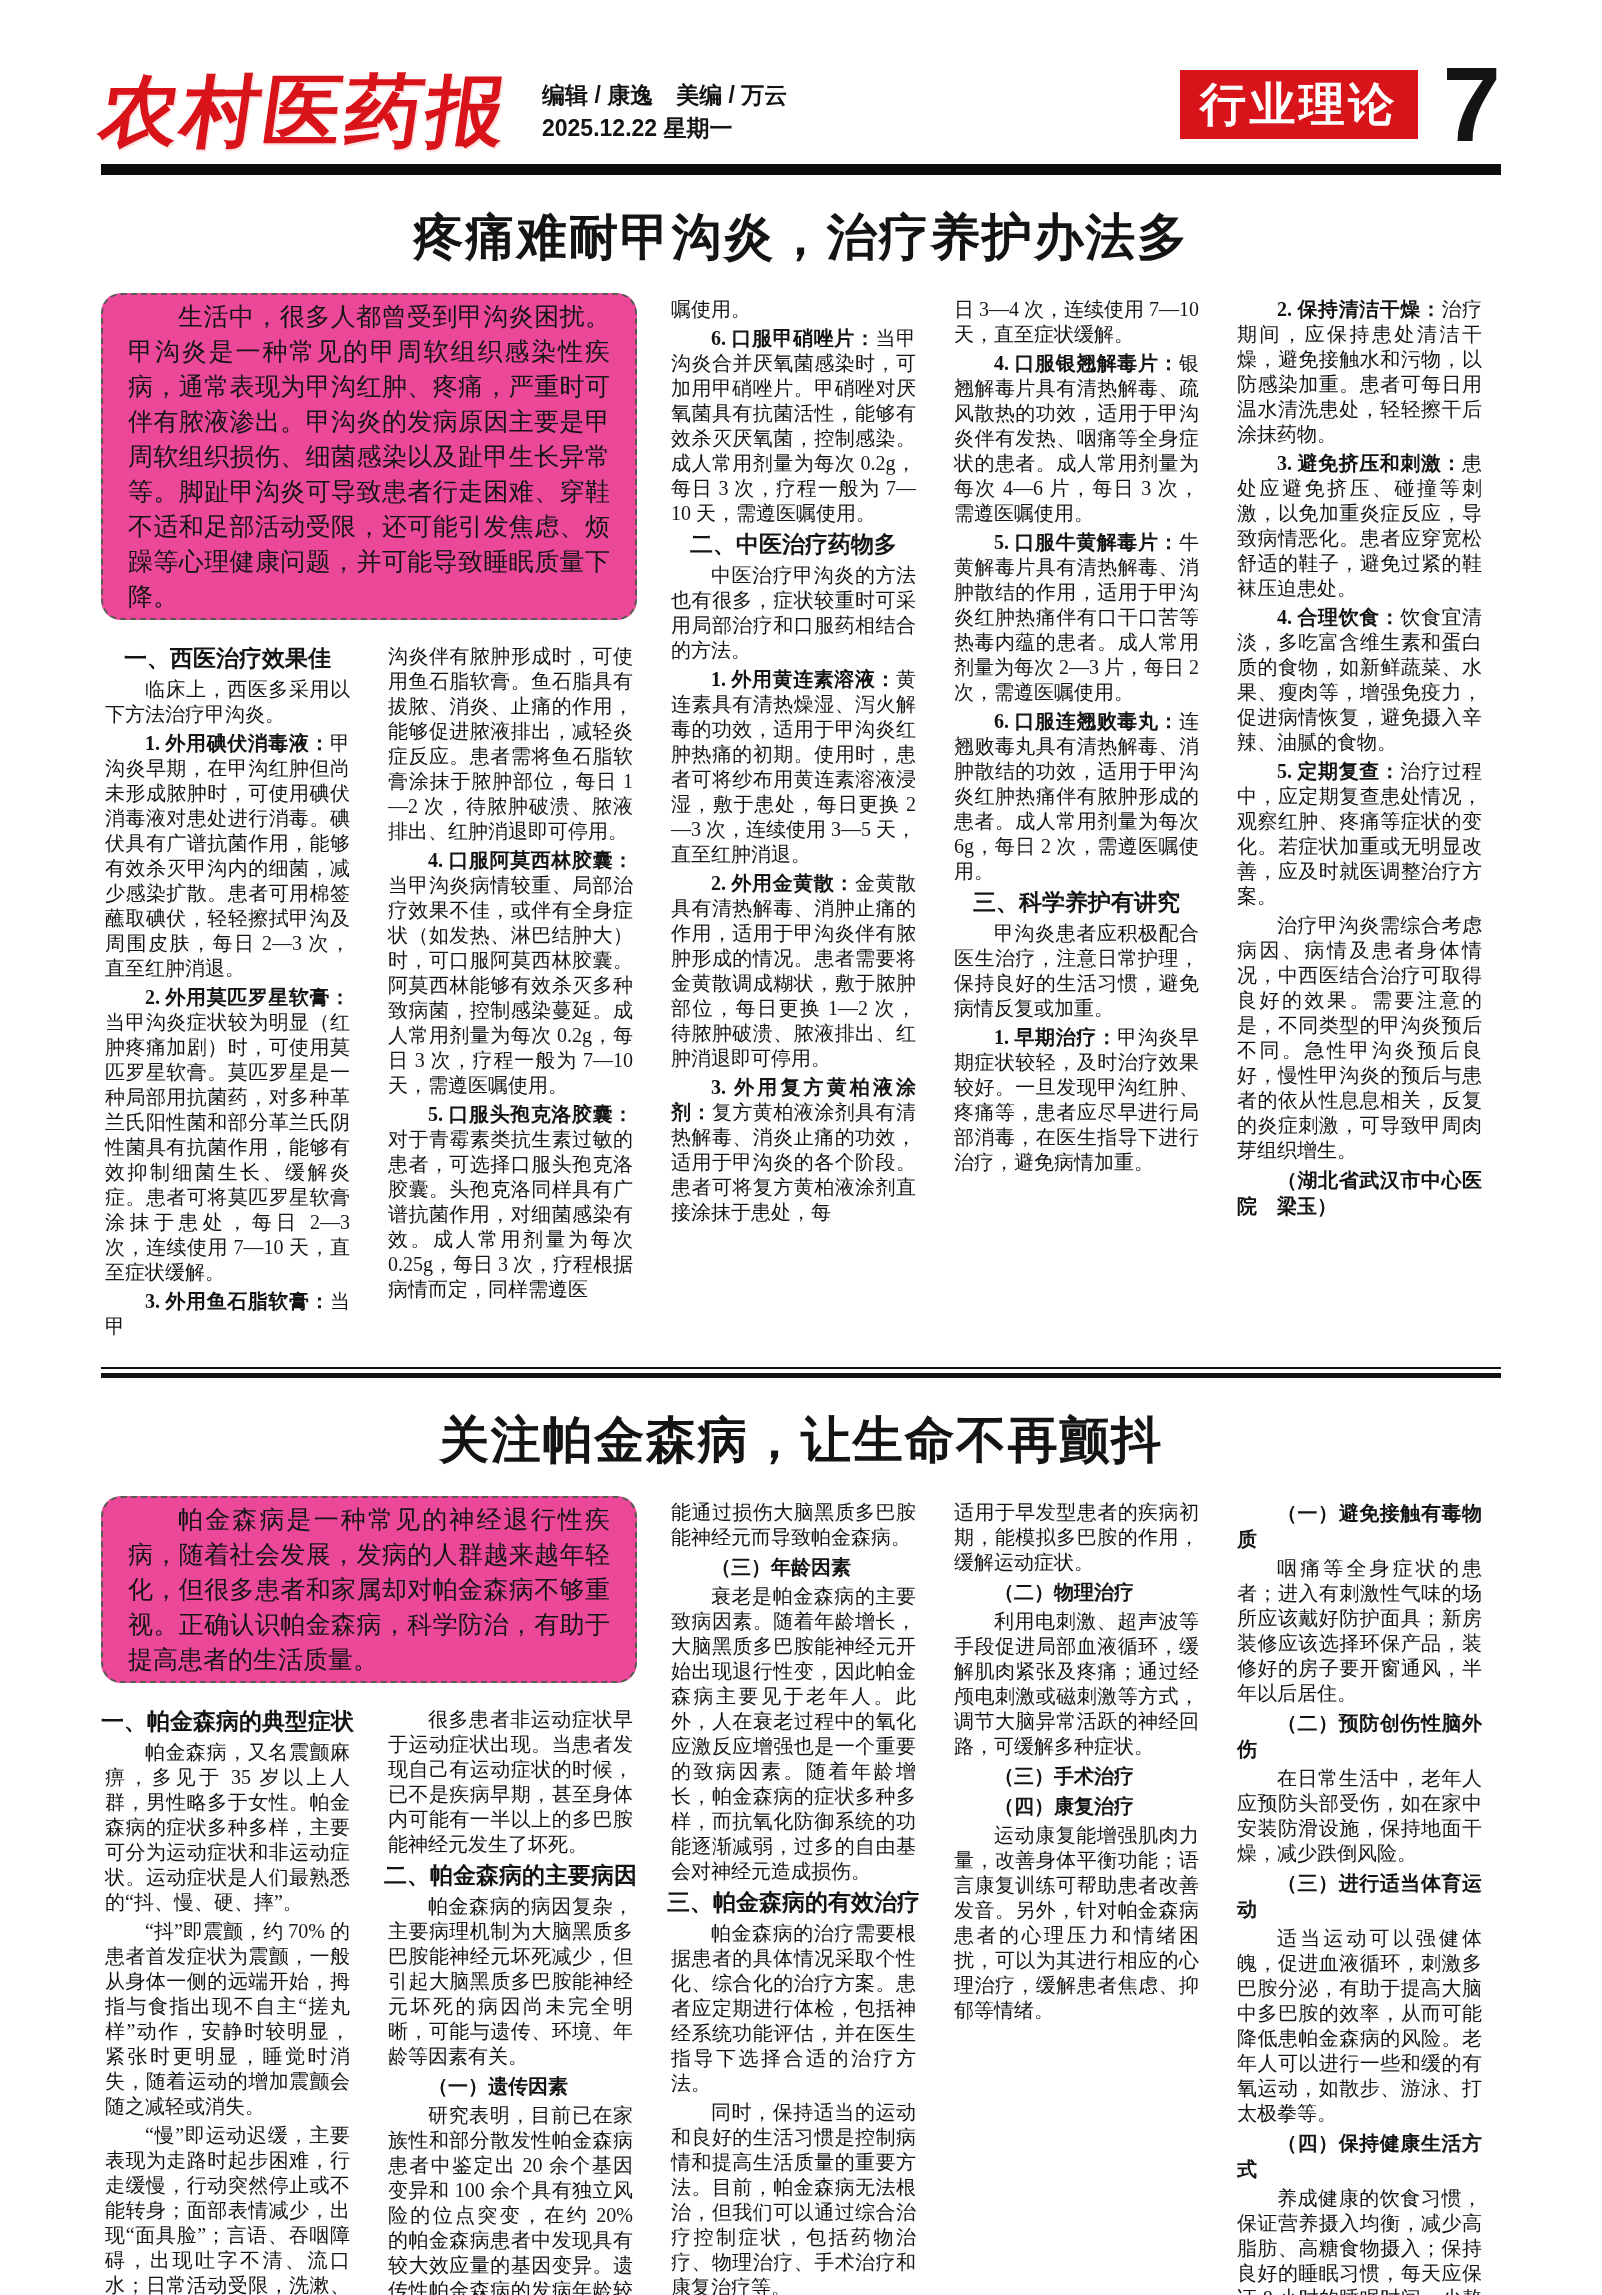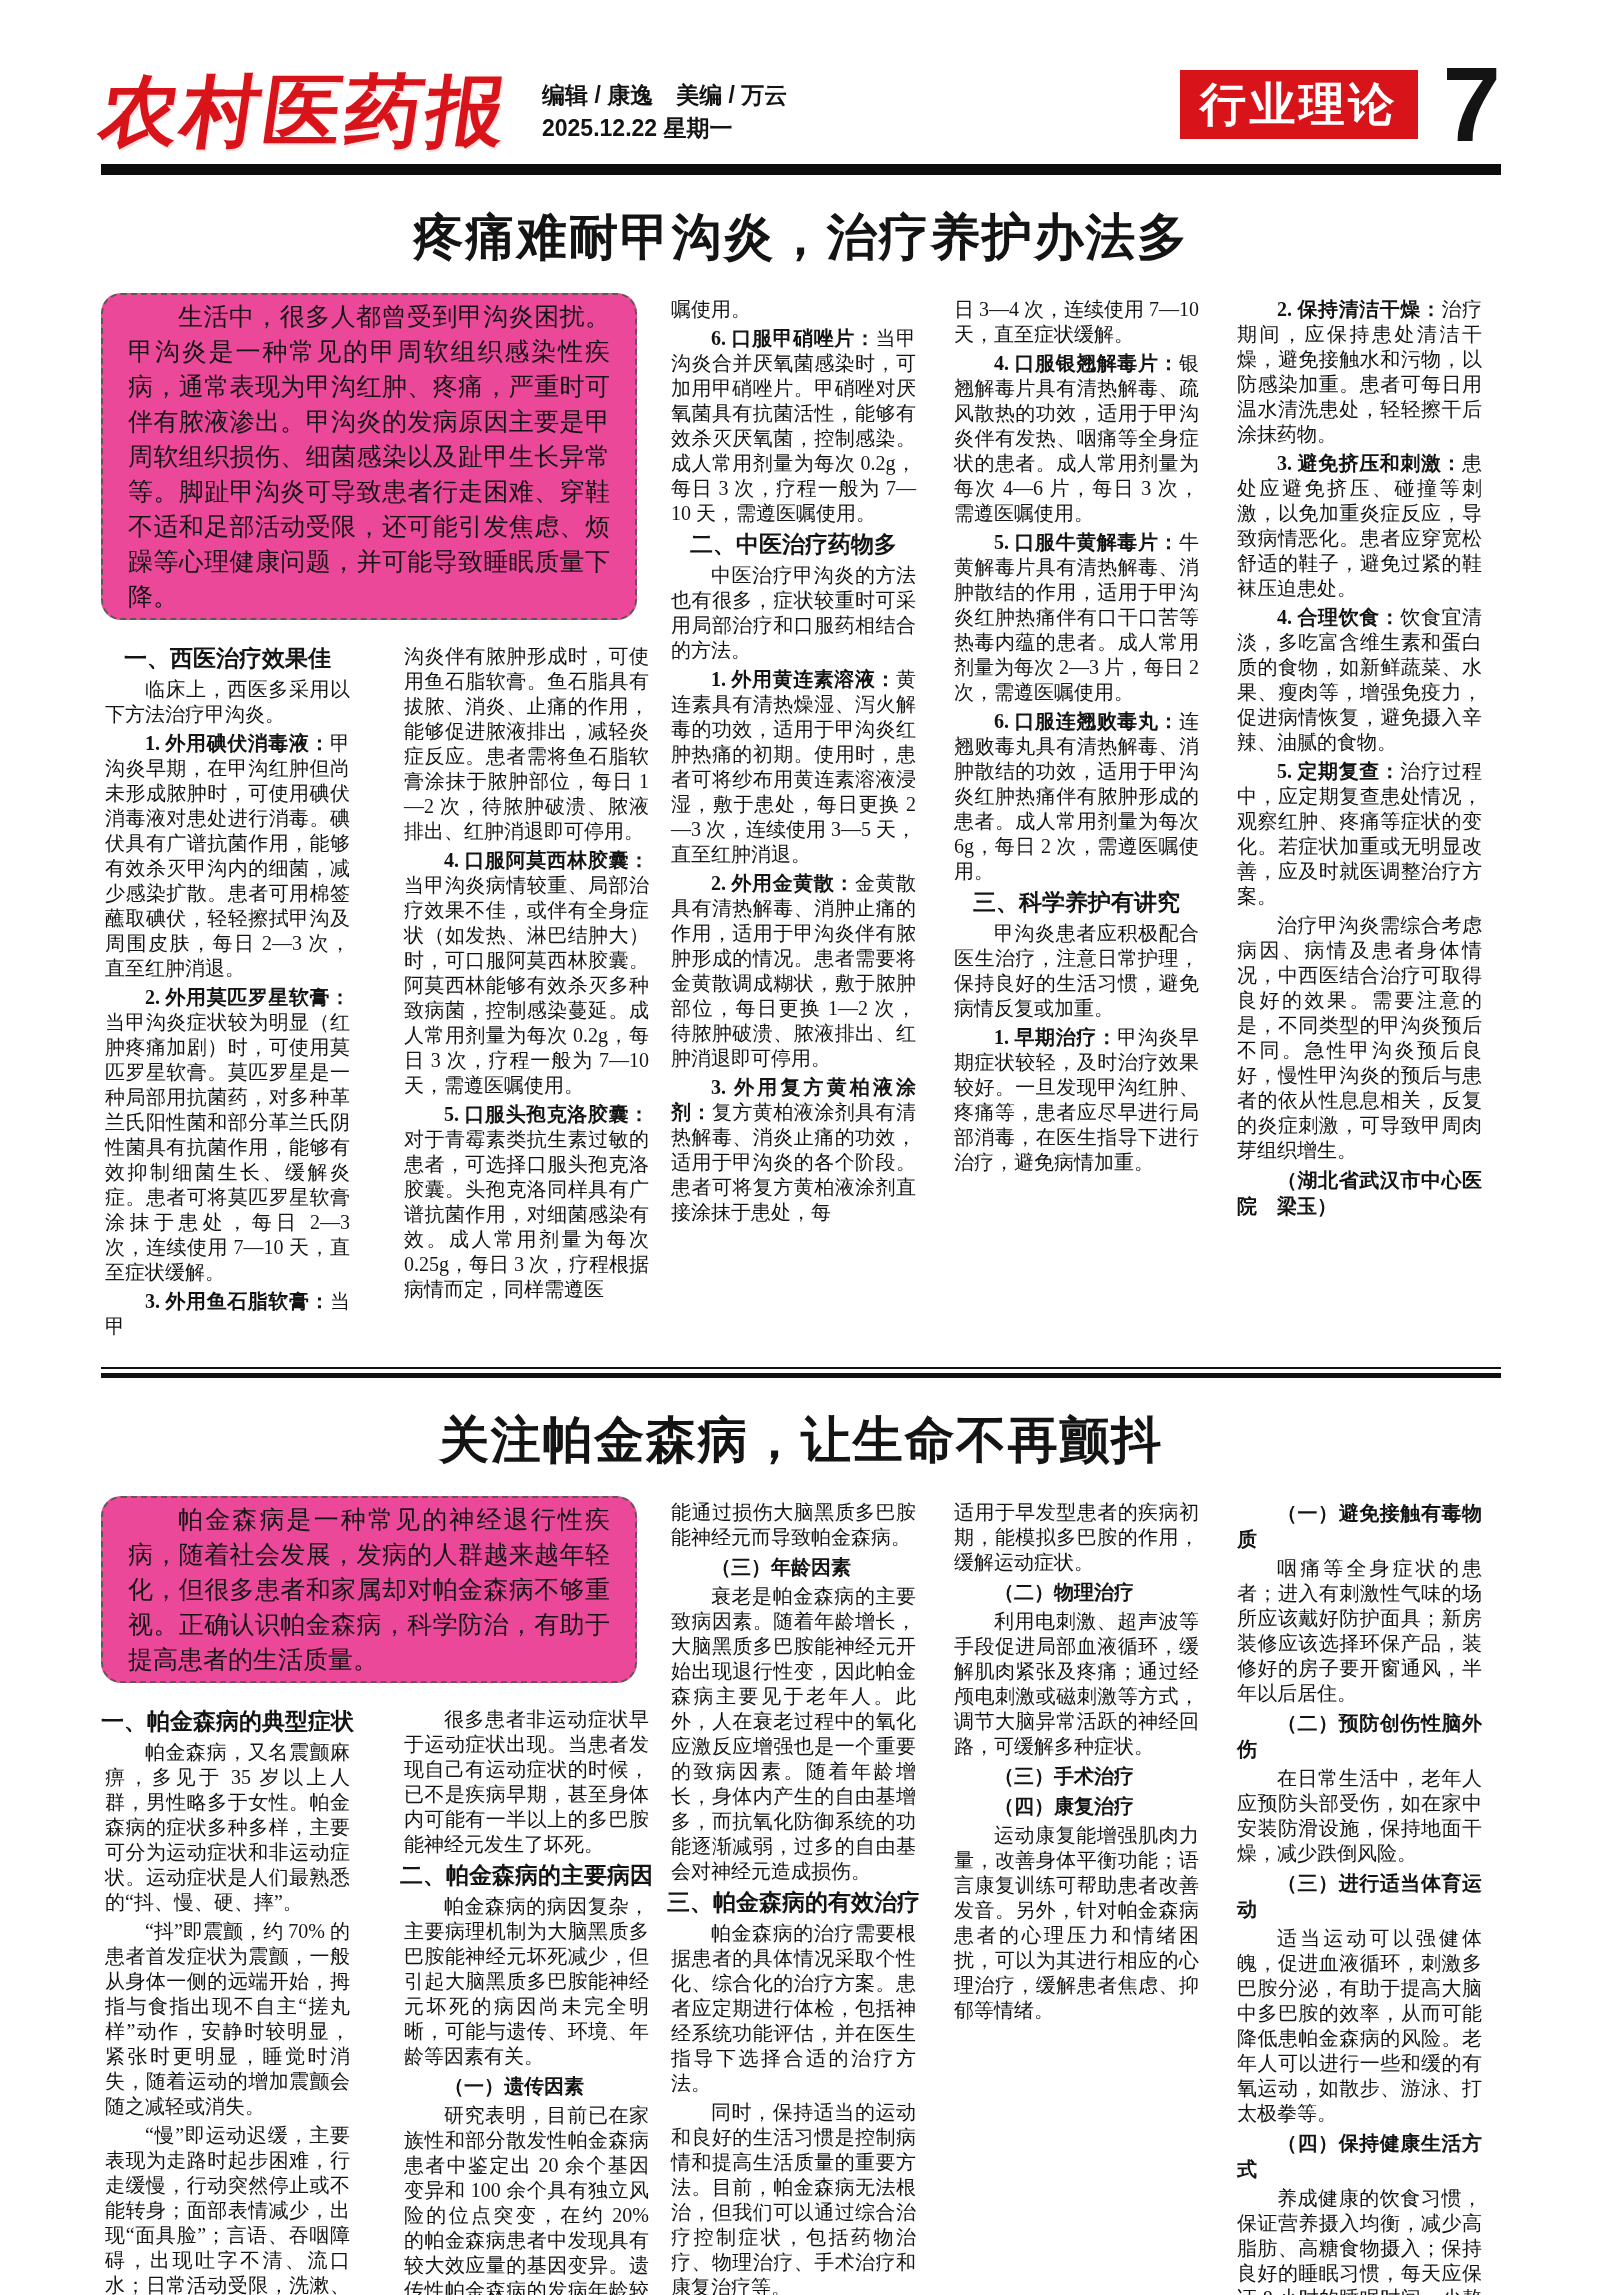--- a/index.html
+++ b/index.html
@@ -18,21 +18,21 @@
   .pageno{font-family:"Liberation Sans",sans-serif;font-weight:700;font-size:105px;line-height:.85;}
   .topbar{height:11px;background:#0d0d0d;margin-top:15px;}
 
   
   .article-title{text-align:center;font-weight:700;font-size:50px;letter-spacing:1.7px;margin:29px 0 22px;}
   .content{display:flex;gap:30px;align-items:flex-start;text-align:justify;}
   .left-group{width:536px;flex:0 0 auto;}
   .intro-box{box-sizing:border-box;background:#ec4899;border:2.5px dashed #5a5a52;border-radius:20px;
              padding:4px 25px;font-size:25px;line-height:35px;}
   .intro-box p{margin:0;text-indent:2em;}
-  .left-cols{display:flex;gap:46px;margin-top:20px;}
+  .left-cols{display:flex;gap:30px;margin-top:20px;}
   .col{width:253px;flex:0 0 auto;}
   .col p{margin:4px;}
   .col-p{font-size:20px;line-height:25px;text-indent:2em;}
   .col-p.cont{text-indent:0;}
   .col-h{font-family:"Liberation Sans",sans-serif;font-weight:700;font-size:23px;line-height:29px;
          text-align:center;margin:4.2px 0 3.4px !important;}
   .col-s{font-weight:700;font-size:20px;line-height:26px;text-indent:2em;}
   .col-author{font-weight:700;font-size:20px;line-height:26px;text-indent:2em;margin-top:3.4px !important;}
   .lead{font-weight:700;}
   .article-sep{border-top:2.5px solid #111;border-bottom:5.9px solid #111;height:4.2px;margin:23.6px 0 5px;}
@@ -129,21 +129,21 @@
               <p class="col-h">二、帕金森病的主要病因</p>
               <p class="col-p">帕金森病的病因复杂，主要病理机制为大脑黑质多巴胺能神经元坏死减少，但引起大脑黑质多巴胺能神经元坏死的病因尚未完全明晰，可能与遗传、环境、年龄等因素有关。</p>
               <p class="col-s">（一）遗传因素</p>
               <p class="col-p">研究表明，目前已在家族性和部分散发性帕金森病患者中鉴定出 20 余个基因变异和 100 余个具有独立风险的位点突变，在约 20% 的帕金森病患者中发现具有较大效应量的基因变异。遗传性帕金森病的发病年龄较早，患者在 30 岁之前可能就会出现症状，而且症状通常较为严重，疾病发展较快，呈现出明显的家族遗传特点。</p>
             </div>
         </div>
       </div>
       <div class="col">
           <p class="col-p cont">能通过损伤大脑黑质多巴胺能神经元而导致帕金森病。</p>
           <p class="col-s">（三）年龄因素</p>
-          <p class="col-p">衰老是帕金森病的主要致病因素。随着年龄增长，大脑黑质多巴胺能神经元开始出现退行性变，因此帕金森病主要见于老年人。此外，人在衰老过程中的氧化应激反应增强也是一个重要的致病因素。随着年龄增长，身体内产生的自由基增多，而抗氧化防御系统的功能逐渐减弱，过多的自由基会对神经元造成损伤。</p>
+          <p class="col-p">衰老是帕金森病的主要致病因素。随着年龄增长，大脑黑质多巴胺能神经元开始出现退行性变，因此帕金森病主要见于老年人。此外，人在衰老过程中的氧化应激反应增强也是一个重要的致病因素。随着年龄增长，帕金森病的症状多种多样，而抗氧化防御系统的功能逐渐减弱，过多的自由基会对神经元造成损伤。</p>
           <p class="col-h">三、帕金森病的有效治疗</p>
           <p class="col-p">帕金森病的治疗需要根据患者的具体情况采取个性化、综合化的治疗方案。患者应定期进行体检，包括神经系统功能评估，并在医生指导下选择合适的治疗方法。</p>
           <p class="col-p">同时，保持适当的运动和良好的生活习惯是控制病情和提高生活质量的重要方法。目前，帕金森病无法根治，但我们可以通过综合治疗控制症状，包括药物治疗、物理治疗、手术治疗和康复治疗等。</p>
         </div>
       <div class="col">
           <p class="col-p cont">适用于早发型患者的疾病初期，能模拟多巴胺的作用，缓解运动症状。</p>
           <p class="col-s">（二）物理治疗</p>
           <p class="col-p">利用电刺激、超声波等手段促进局部血液循环，缓解肌肉紧张及疼痛；通过经颅电刺激或磁刺激等方式，调节大脑异常活跃的神经回路，可缓解多种症状。</p>
           <p class="col-s">（三）手术治疗</p>
           <p class="col-s">（四）康复治疗</p>

